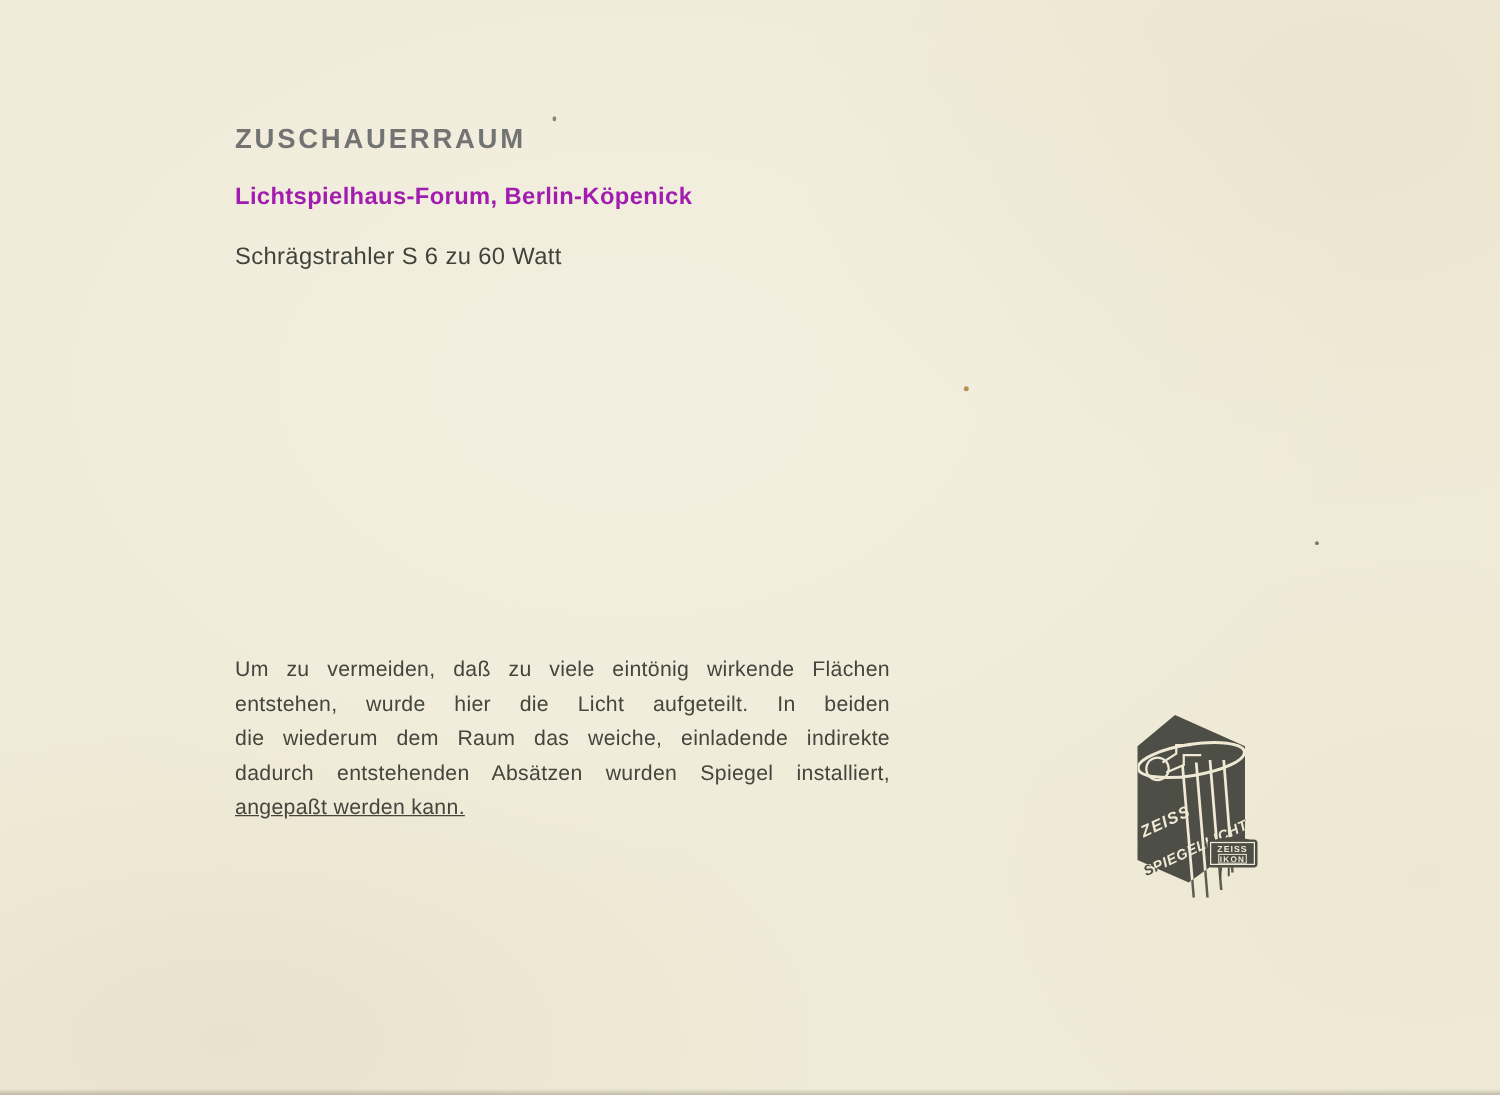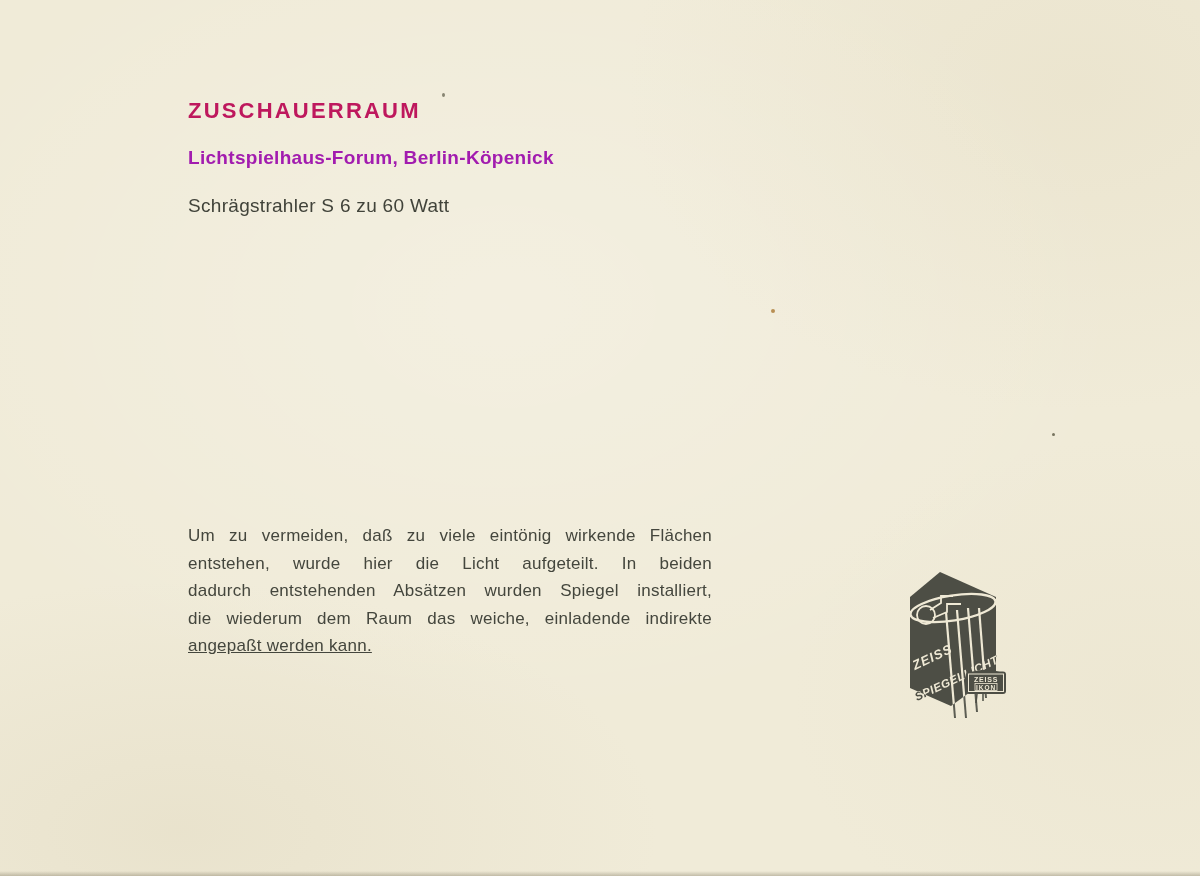--- a/index.html
+++ b/index.html
@@ -36,21 +36,21 @@
     background: linear-gradient(rgba(110,102,80,0), rgba(110,102,80,0.35));
   }
 
   .heading {
     position: absolute;
     left: 188px;
     top: 100px;
     font-size: 22px;
     font-weight: 700;
     letter-spacing: 2.2px;
-    color: #be185d;
+    color: #737373;
     line-height: 1;
     white-space: nowrap;
   }
   .sub-bold {
     position: absolute;
     left: 188px;
     top: 148px;
     font-size: 19px;
     font-weight: 700;
     letter-spacing: 0.3px;
@@ -115,22 +115,22 @@
 
   <div class="heading">ZUSCHAUERRAUM</div>
 
   <div class="sub-bold">Lichtspielhaus-Forum, Berlin-Köpenick</div>
 
   <div class="sub-regular">Schrägstrahler S 6 zu 60 Watt</div>
 
   <div class="body-text">
       <div class="body-line">Um zu vermeiden, daß zu viele eintönig wirkende Flächen</div>
       <div class="body-line">entstehen, wurde hier die Licht aufgeteilt. In beiden</div>
+      <div class="body-line">die wiederum dem Raum das weiche, einladende indirekte</div>
       <div class="body-line">dadurch entstehenden Absätzen wurden Spiegel installiert,</div>
-      <div class="body-line">die wiederum dem Raum das weiche, einladende indirekte</div>
       <div class="body-line last">angepaßt werden kann.</div>
     </div>
 
   <div class="logo-wrap">
     <svg width="115" height="150" viewBox="0 0 115 150" xmlns="http://www.w3.org/2000/svg">
       <defs>
         <clipPath id="hexClip">
           <polygon points="37,2 93,27 93,103 48,136 7,118 7,27"></polygon>
         </clipPath>
       </defs>

